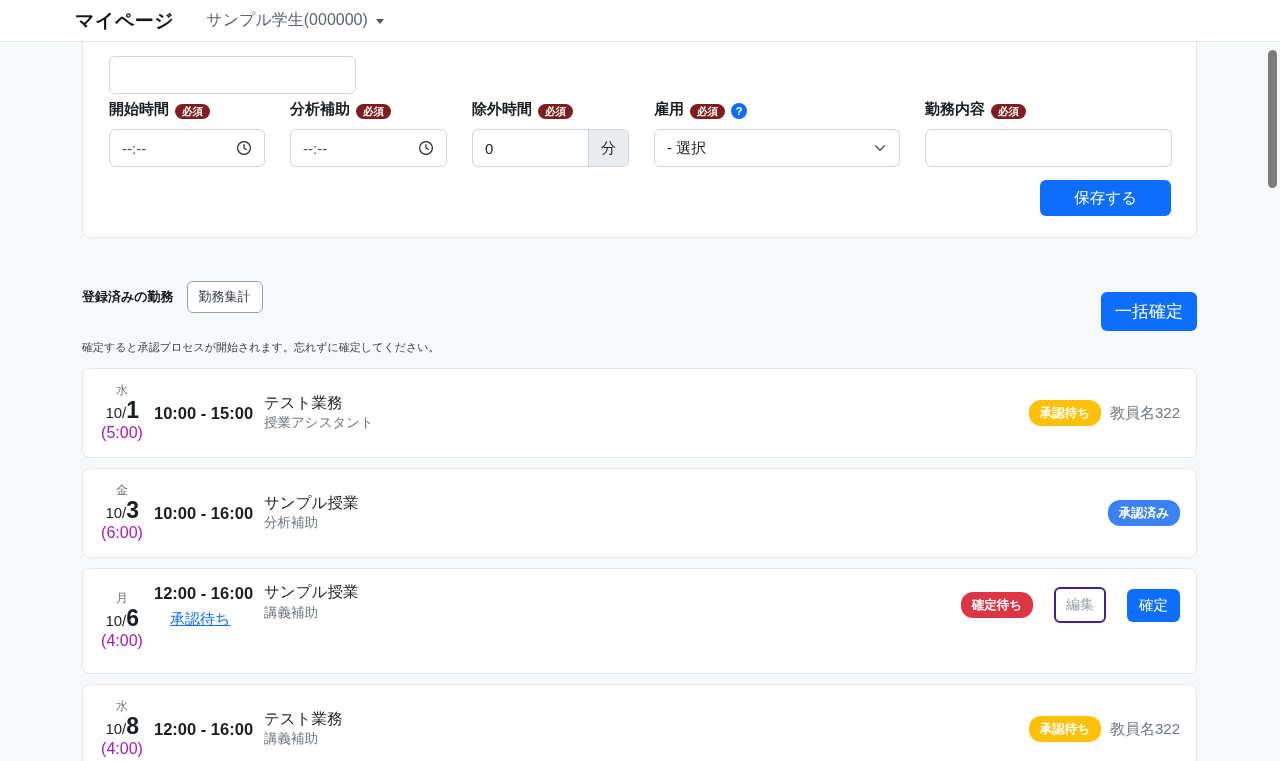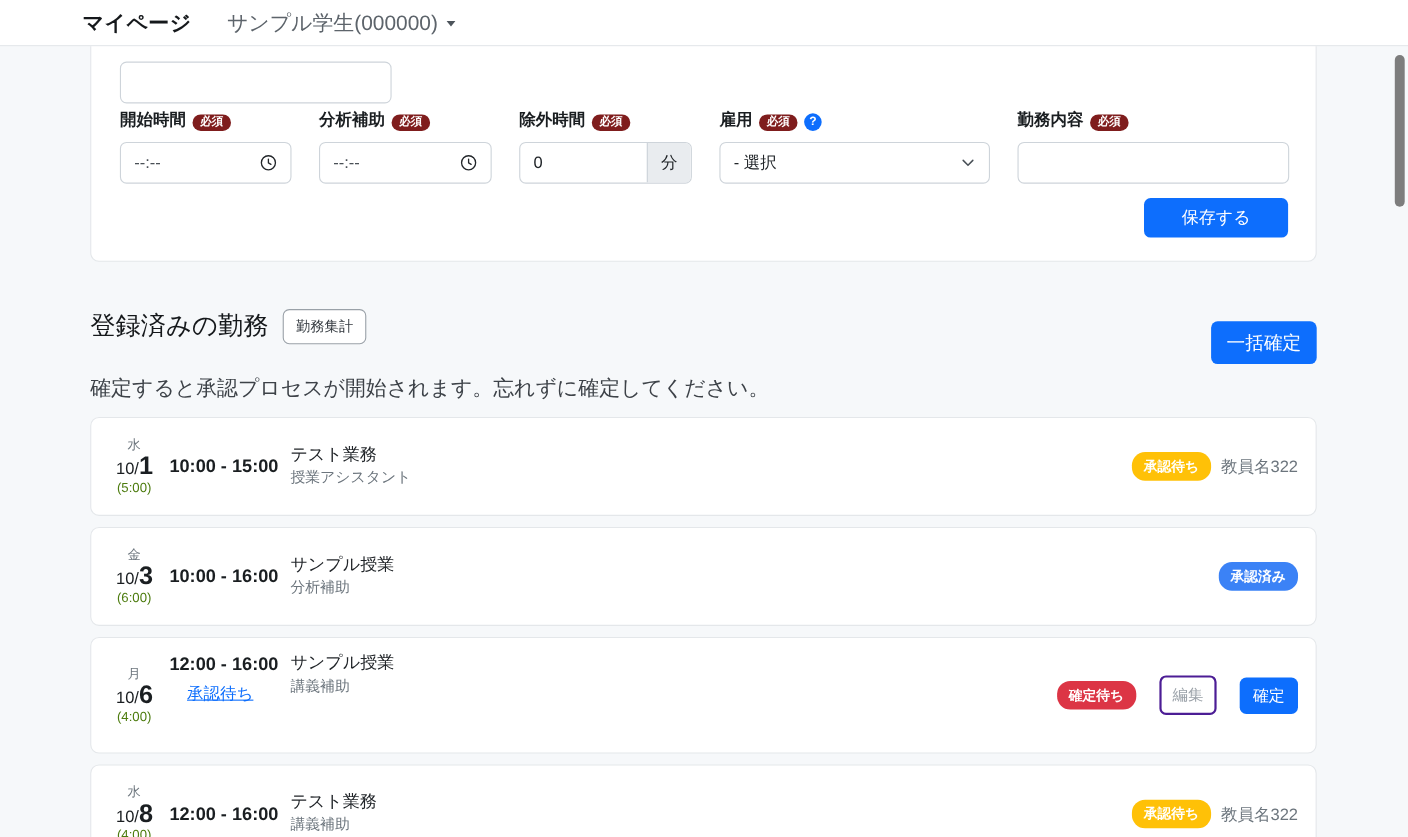--- a/index.html
+++ b/index.html
@@ -8,21 +8,21 @@
     font-family:"Liberation Sans","DejaVu Sans",sans-serif;
     background:#f6f8fa; color:#212529; position:relative;
   }
   
   .topbar {
     height:42px; background:#fff; border-bottom:1px solid #e4e7ea;
     display:flex; align-items:center; padding-left:75px; gap:32px;
     position:relative; z-index:5;
   }
   .topbar-title { font-size:19px; font-weight:700; color:#15181b; letter-spacing:.5px; }
-  .user-select { display:flex; align-items:center; gap:8px; font-size:19px; color:#5d646b; cursor:pointer; }
+  .user-select { display:flex; align-items:center; gap:8px; font-size:16px; color:#5d646b; cursor:pointer; }
   .caret-down { width:0; height:0; border-left:4.5px solid transparent; border-right:4.5px solid transparent; border-top:5px solid #4d545b; margin-top:2px; }
   
   .content { width:1115px; margin-left:82px; position:relative; }
   .card {
     background:#fff; border:1px solid #e4e7ea; border-radius:8px;
   }
   
   .form-card { position:relative; margin-top:-81px; height:277px; }
   .partial-input {
     position:absolute; left:26px; top:94px; width:247px; height:38px;
@@ -54,49 +54,49 @@
   }
   .text-input {
     width:100%; height:38px; border:1px solid #ced4da; border-radius:6px;
     font-size:15px; padding:0 12px; outline:none; font-family:inherit;
   }
   .btn { border:none; border-radius:6px; cursor:pointer; font-family:inherit; }
   .btn-primary { background:#0d6efd; color:#fff; }
   .save-btn { position:absolute; right:25px; bottom:21px; height:36px; padding:0 34px; font-size:15.5px; }
   
   .section-head { margin-top:24px; display:flex; align-items:center; }
-  .section-title { font-size:23px; font-weight:400; color:#15181b; }
+  .section-title { font-size:13px; font-weight:700; color:#15181b; }
   .summary-btn {
     margin-left:13px; background:#fff; border:1px solid #9aa1a8; border-radius:6px;
     color:#343a40; font-size:13px; padding:6px 11px; cursor:pointer;
   }
   .bulk-btn { margin-left:auto; font-size:17px; padding:8px 14px;margin-top:30px; }
-  .section-desc { margin-top:9px; font-size:19px; color:#3d4248; }
+  .section-desc { margin-top:9px; font-size:11px; color:#3d4248; }
   
   .rows { margin-top:13px; }
   .row-card { display:flex; align-items:center; height:90px; padding:0 16px 0 17px; margin-bottom:10px; }
   .row-card.tall { height:106px; }
   .date-col { width:44px; text-align:center; line-height:1.12; flex-shrink:0; }
   .wd   { font-size:12px; color:#6c757d; }
   .dnum { color:#1a1e21; white-space:nowrap; }
   .dnum .dm { font-size:15px; }
   .dnum .dd { font-size:23px; font-weight:700; letter-spacing:-.5px; }
-  .dur  { font-size:12px; color:#4d7c0f; }
+  .dur  { font-size:16px; color:#a21caf; }
   .time-col { margin-left:10px; width:108px; font-size:16.5px; font-weight:700; color:#1a1e21; flex-shrink:0; }
   .move-link { display:inline-block; margin-top:7px; margin-left:16px; font-size:15px; font-weight:400; color:#0d6efd; text-decoration:underline; cursor:pointer; }
   .main-col { margin-left:2px; }
   .job-title { font-size:15.5px; color:#212529; line-height:1.2; }
   .job-sub { font-size:13.5px; color:#6c757d; margin-top:2px; }
   .right-col { margin-left:auto; display:flex; align-items:center; gap:9px; }
   .pill { font-size:12.5px; font-weight:700; color:#fff; padding:4.5px 11px; border-radius:12px; white-space:nowrap; }
   .teacher { font-size:15px; color:#6c757d; }
   .btn-edit { background:#fff; border:2px solid #4c1d95; color:#9aa1a8; font-size:14px; padding:7px 10px; border-radius:6px; cursor:pointer; }
   .btn-confirm { font-size:14.5px; padding:7px 12px; }
   .tall .time-wrap { align-self:flex-start; margin-top:15px; }
-  .tall .right-col { align-self:flex-start; margin-top:34px;gap:21px; }
+  .tall .right-col { align-self:flex-start; margin-top:18px;gap:21px; }
   .tall .main-col  { align-self:flex-start; margin-top:14px; }
   
   .scroll-thumb {
     position:absolute; right:3px; top:50px; width:9px; height:138px;
     background:#7d7d7d; border-radius:5px; z-index:10;
   }
   svg { display:block; }
 </style>
 </head>
 <body>

